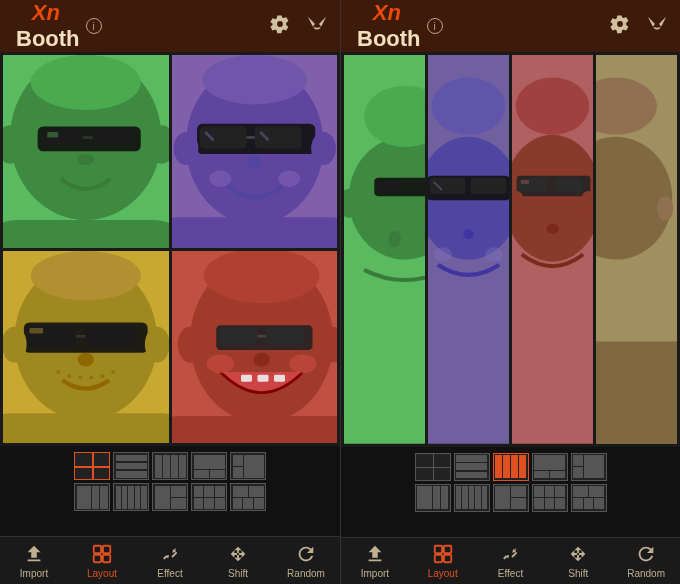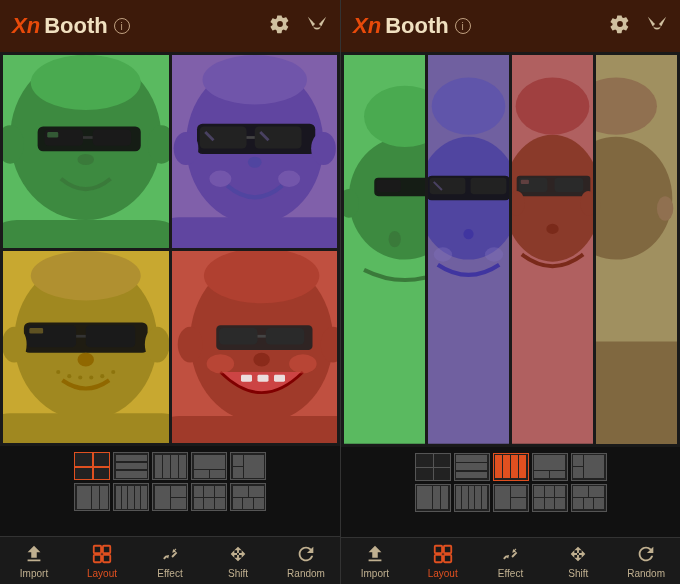--- a/index.html
+++ b/index.html
@@ -31,20 +31,21 @@
       display: flex;
       align-items: center;
       padding: 0 12px;
       flex-shrink: 0;
     }
 
     .header-logo {
       display: flex;
       align-items: center;
       gap: 0;
+      flex-direction: column;
     }
 
     .logo-xn {
       color: #e84a0a;
       font-size: 22px;
       font-weight: bold;
       font-style: italic;
     }
 
     .logo-booth {

